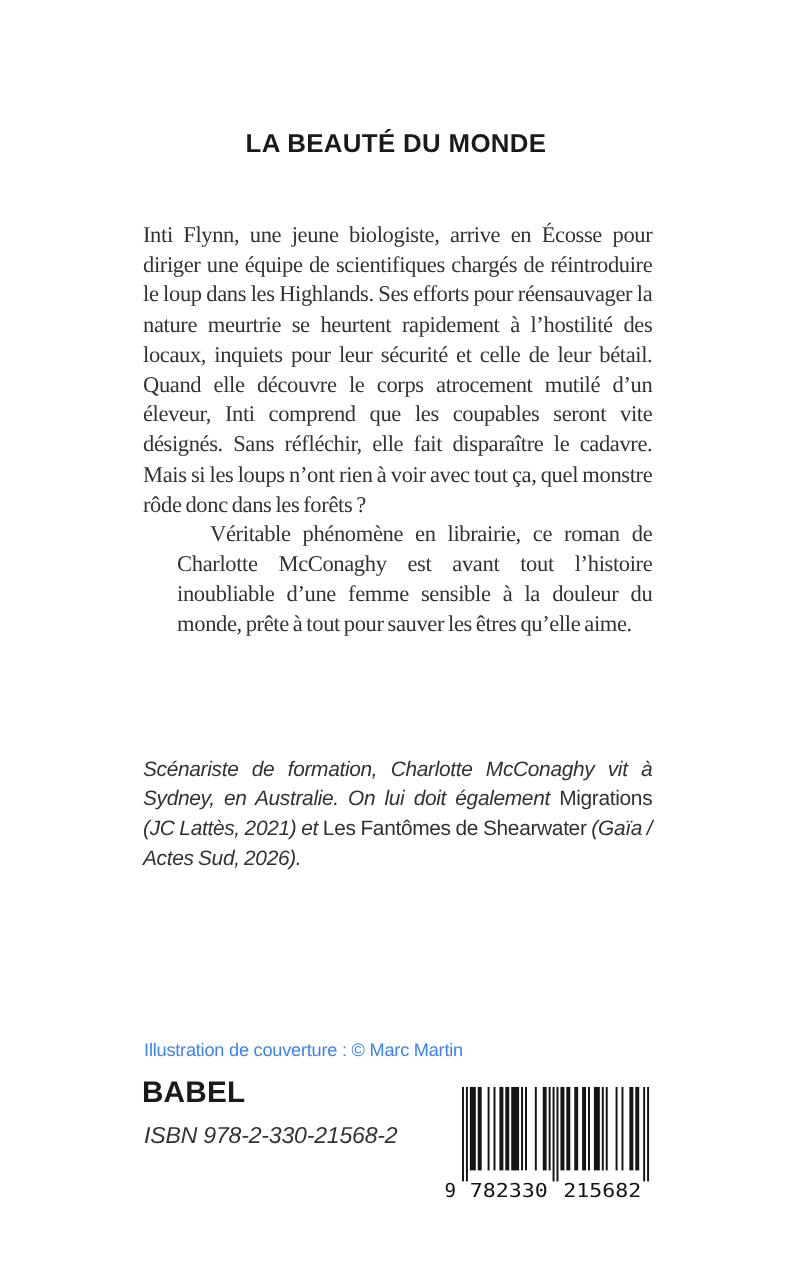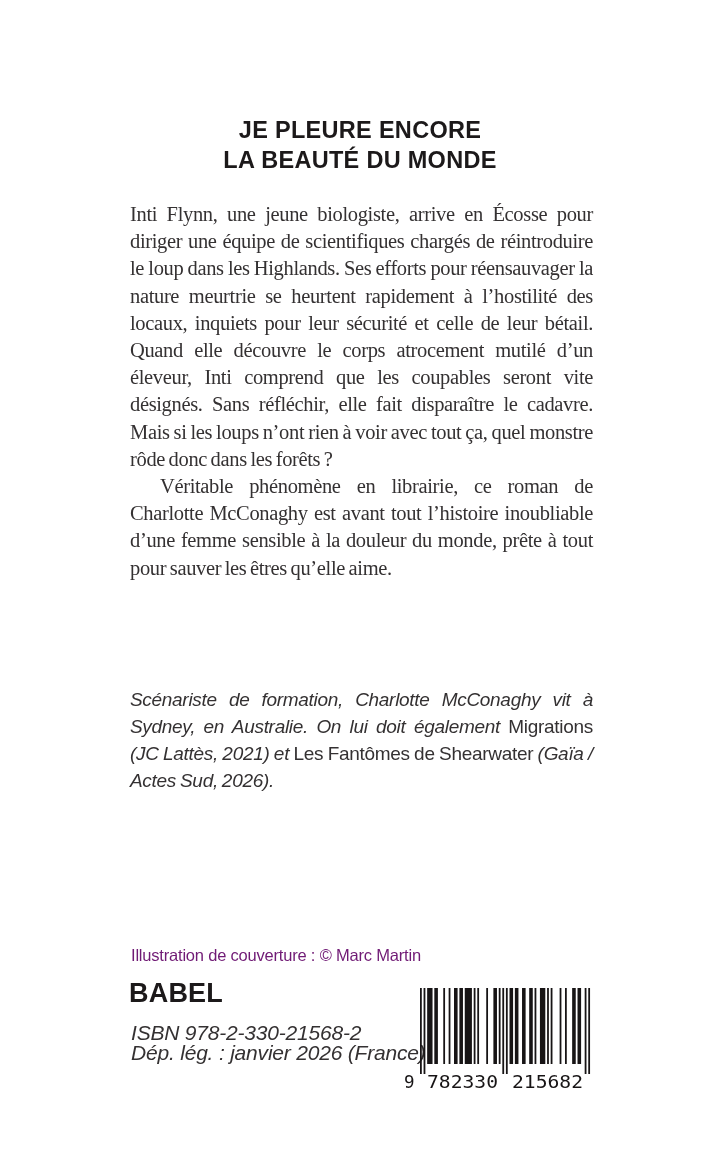--- a/index.html
+++ b/index.html
@@ -20,35 +20,35 @@
   }
   .synopsis{
     position:absolute;top:201px;left:130px;width:463px;
     font-size:20.5px;line-height:27.2px;
     letter-spacing:-0.35px;word-spacing:-1.2px;
     text-align:justify;
     color:#343132;
     font-family:Liberation Serif, serif;
   }
   .synopsis p{margin:0;}
-  .synopsis p.indented{text-indent:30px;}
+  .synopsis p.indented{text-indent:30px;margin-left:31px;}
   .bio{
     position:absolute;top:686px;left:130px;width:463px;
     font-size:19px;line-height:27px;
     letter-spacing:-0.3px;word-spacing:-1px;
     font-style:italic;
     text-align:justify;
     color:#343132;
   }
   .bio .roman{font-style:normal;}
   .credit{
     position:absolute;top:945px;left:131px;
     font-size:16.5px;line-height:20px;
     letter-spacing:-0.2px;
-    color:#701a75;
+    color:#3b82f6;
   }
   .imprint{
     position:absolute;top:977px;left:129px;
     font-size:27px;line-height:32px;font-weight:700;
     letter-spacing:0.2px;
     color:#1c191a;
   }
   .colophon{
     position:absolute;top:1023px;left:131px;
     font-size:21px;line-height:20.4px;
@@ -70,39 +70,37 @@
     font-size:17.5px;
     font-style:normal;
   }
 </style>
 </head>
 <body>
 
 <div class="page">
 
   <header class="title">
-    <div>JE PLEURE ENCORE</div>
     <div>LA BEAUTÉ DU MONDE</div>
   </header>
 
   <section class="synopsis">
     <p>Inti Flynn, une jeune biologiste, arrive en Écosse pour diriger une équipe de scientifiques chargés de réintroduire le loup dans les Highlands. Ses efforts pour réensauvager la nature meurtrie se heurtent rapidement à l’hostilité des locaux, inquiets pour leur sécurité et celle de leur bétail. Quand elle découvre le corps atrocement mutilé d’un éleveur, Inti comprend que les coupables seront vite désignés. Sans réfléchir, elle fait disparaître le cadavre. Mais si les loups n’ont rien à voir avec tout ça, quel monstre rôde donc dans les forêts ?</p>
     <p class="indented">Véritable phénomène en librairie, ce roman de Charlotte McConaghy est avant tout l’histoire inoubliable d’une femme sensible à la douleur du monde, prête à tout pour sauver les êtres qu’elle aime.</p>
   </section>
 
   <section class="bio"><span>Scénariste de formation, Charlotte McConaghy vit à Sydney, en Australie. On lui doit également </span><span class="roman">Migrations</span><span> (JC Lattès, 2021) et </span><span class="roman">Les Fantômes de Shearwater</span><span> (Gaïa / Actes Sud, 2026).</span>
   </section>
 
   <div class="credit">Illustration de couverture : © Marc Martin</div>
 
   <div class="imprint">BABEL</div>
 
   <div class="colophon">
     <div class="row">ISBN 978-2-330-21568-2</div>
-    <div class="row">Dép. lég. : janvier 2026 (France)</div>
   </div>
 
   <div class="barcode">
     <svg viewBox="0 0 190 102" xmlns="http://www.w3.org/2000/svg">
       <g id="barcode-bars">
           <rect x="17.00" y="0" width="1.79" height="86"></rect>
           <rect x="20.58" y="0" width="1.79" height="86"></rect>
           <rect x="24.16" y="0" width="5.37" height="76"></rect>
           <rect x="31.32" y="0" width="3.58" height="76"></rect>
           <rect x="40.27" y="0" width="1.79" height="76"></rect>

